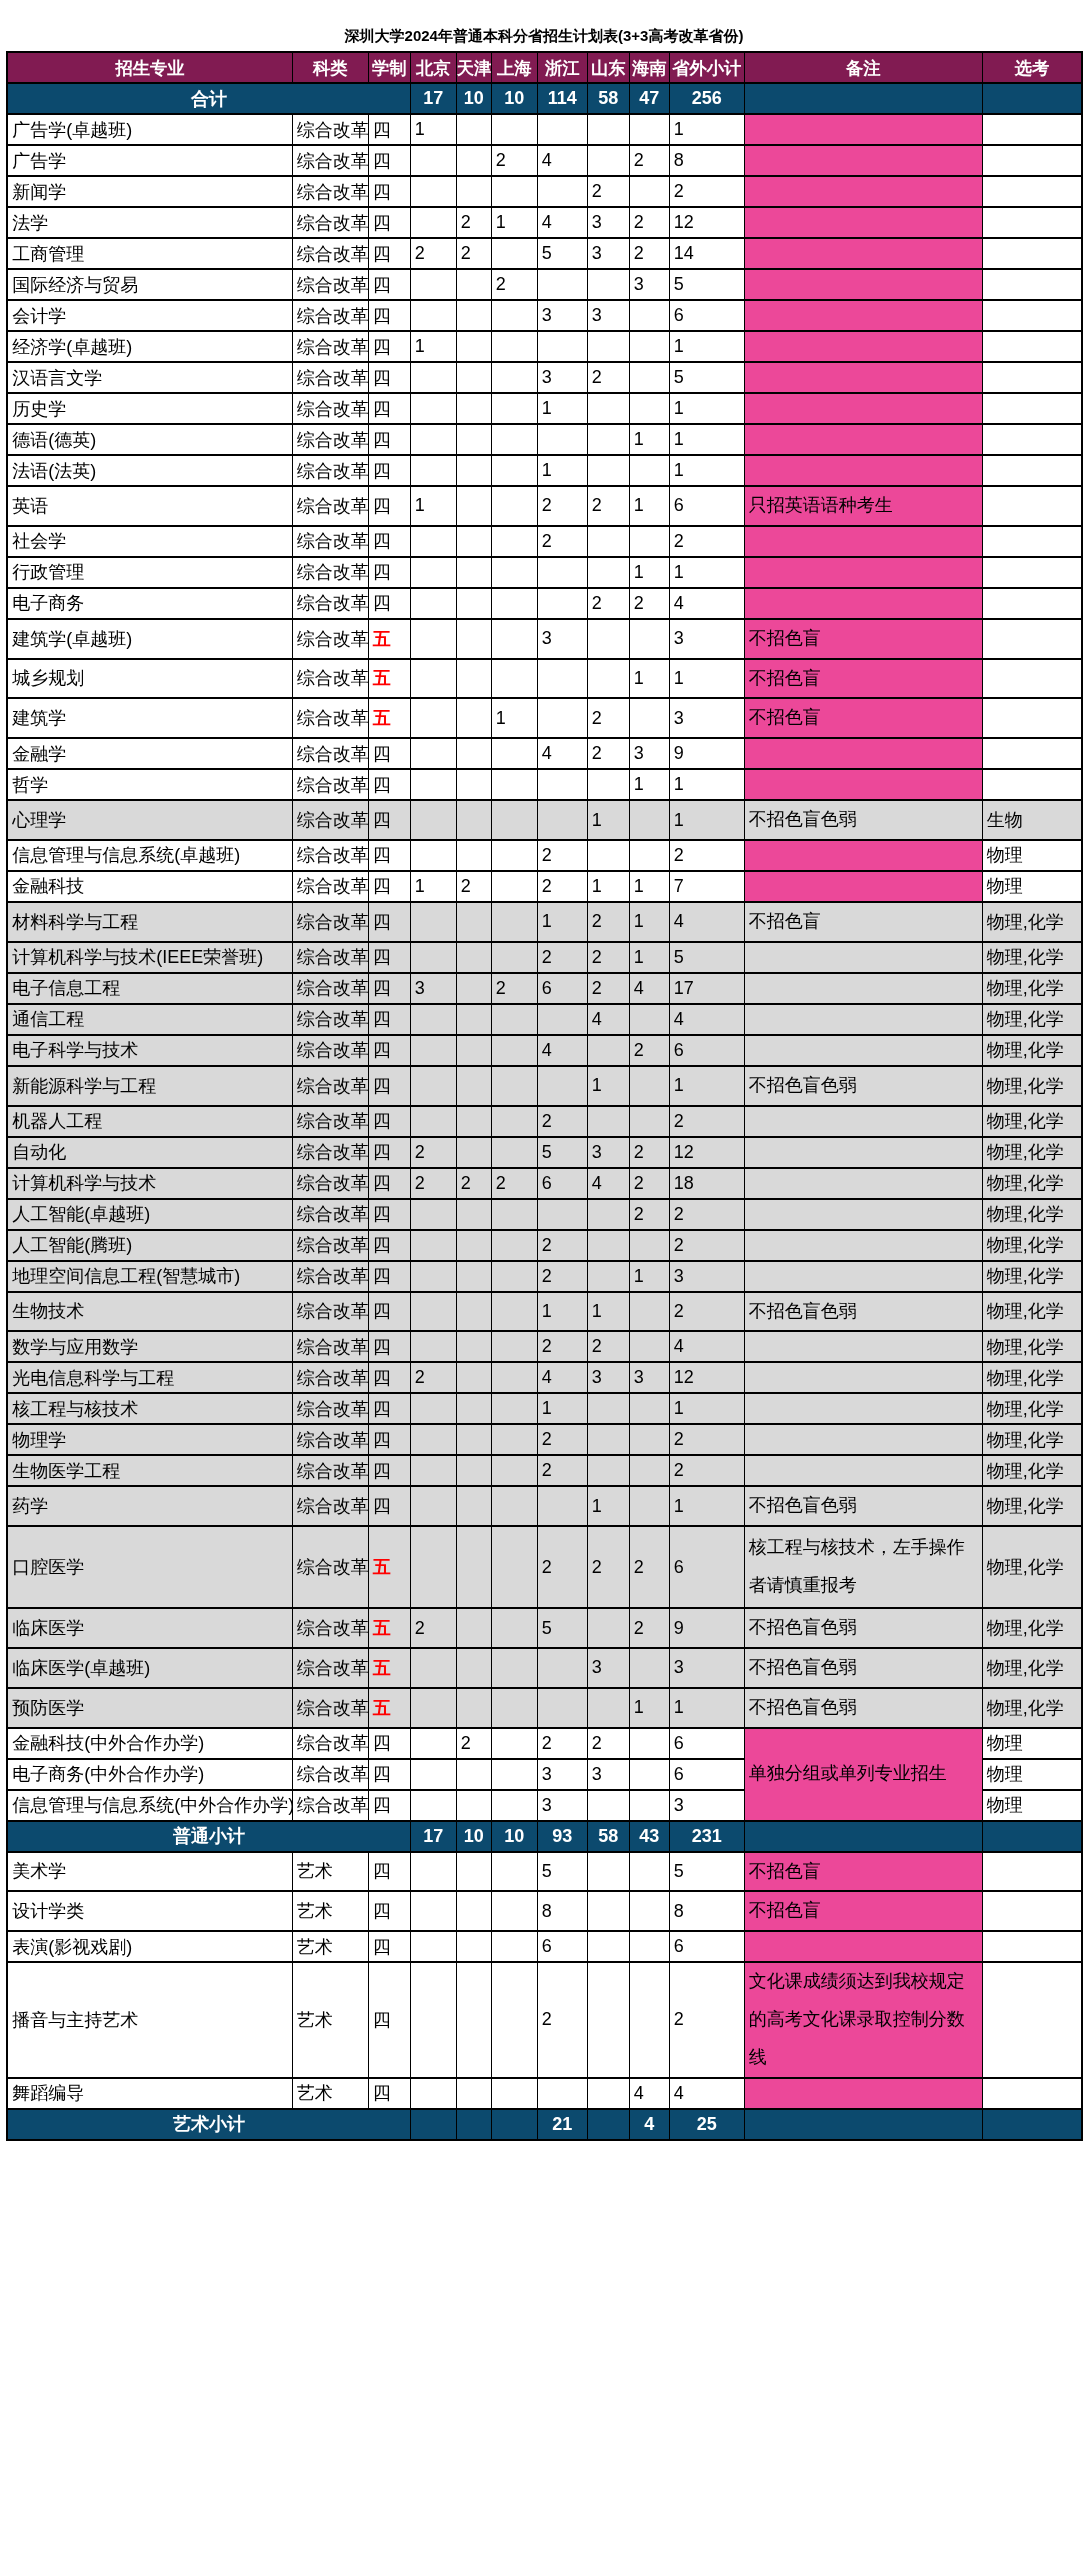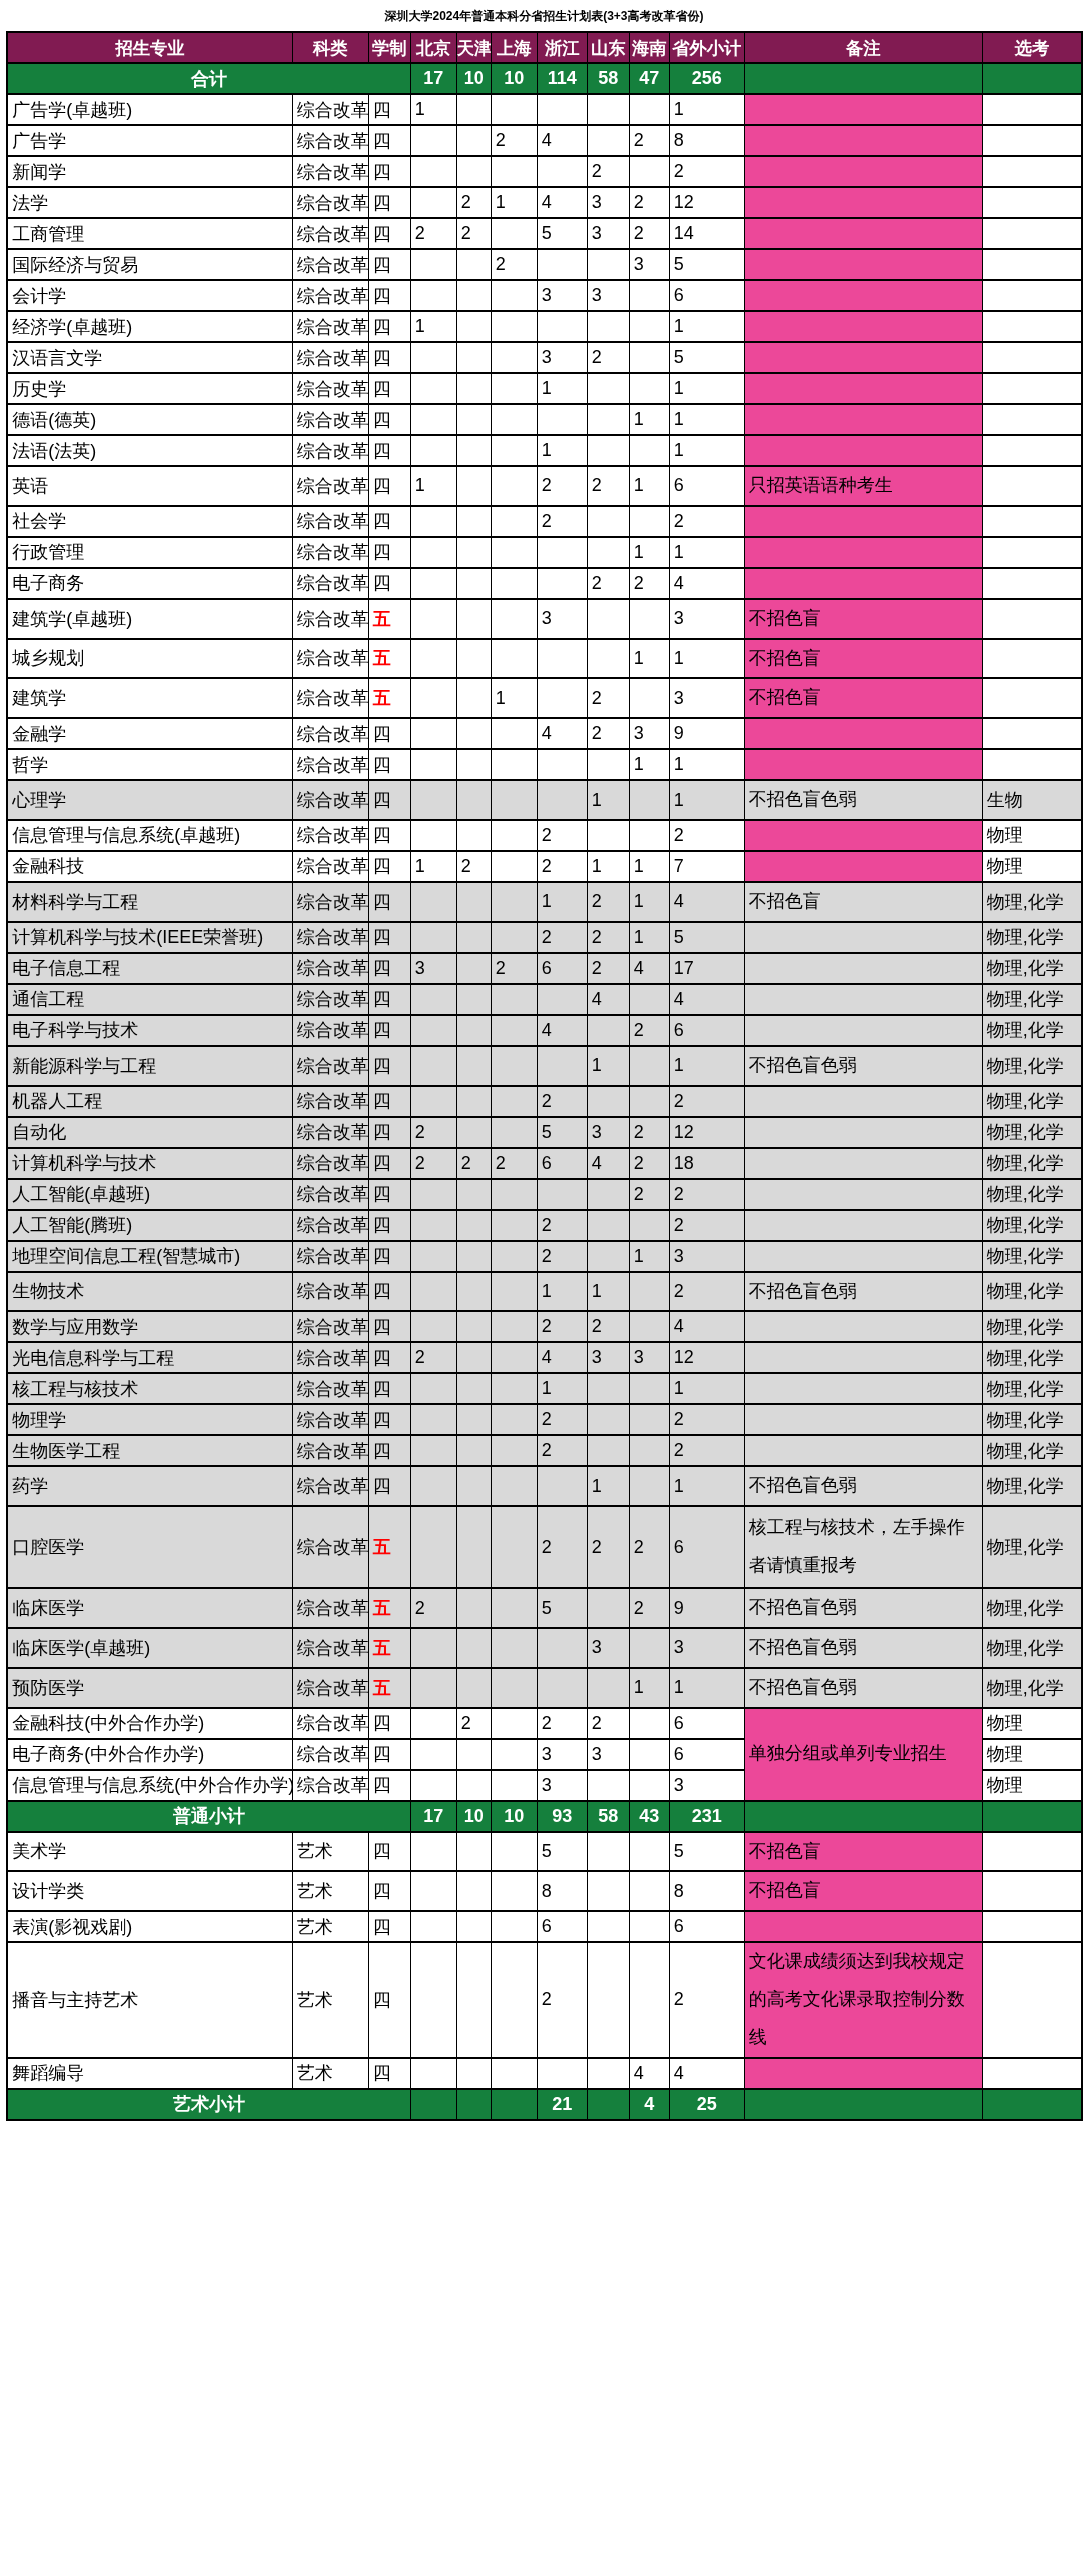--- a/index.html
+++ b/index.html
@@ -3,23 +3,23 @@
 <meta charset="utf-8">
 <style>
   html, body {
     margin: 0; padding: 0;
     width: 1088px; height: 2576px;
     background: #ffffff;
     font-family: "Liberation Sans", "DejaVu Sans", sans-serif;
     color: #000;
   }
   .title {
-    padding-top: 1px;
+    padding-top: 21px;
     text-align: center;
-    font-size: 12px;
+    font-size: 15px;
     font-weight: bold;
     height: 30px;
     line-height: 30px;
     white-space: nowrap;
   }
   table.t {
     border-collapse: collapse;
     table-layout: fixed;
     margin-left: 6.3px;
     width: 1075px;
@@ -42,21 +42,21 @@
   .t tr.tall { height: 82px; }
   .t thead th {
     background: #811B52;
     color: #fff;
     font-weight: bold;
     text-align: center;
     font-size: 17.3px;
     padding: 0;
   }
   .t tr.summary td {
-    background: #15803d;
+    background: #0c4a6e;
     color: #fff;
     font-weight: bold;
     text-align: center;
     padding: 0;
   }
   .t td.c-label { text-align: center; }
   .t tr.gray td { background: #D9D9D9; }
   .t td.c-major { font-size: 18px; }
   .t td.c-remark {
     white-space: normal;

